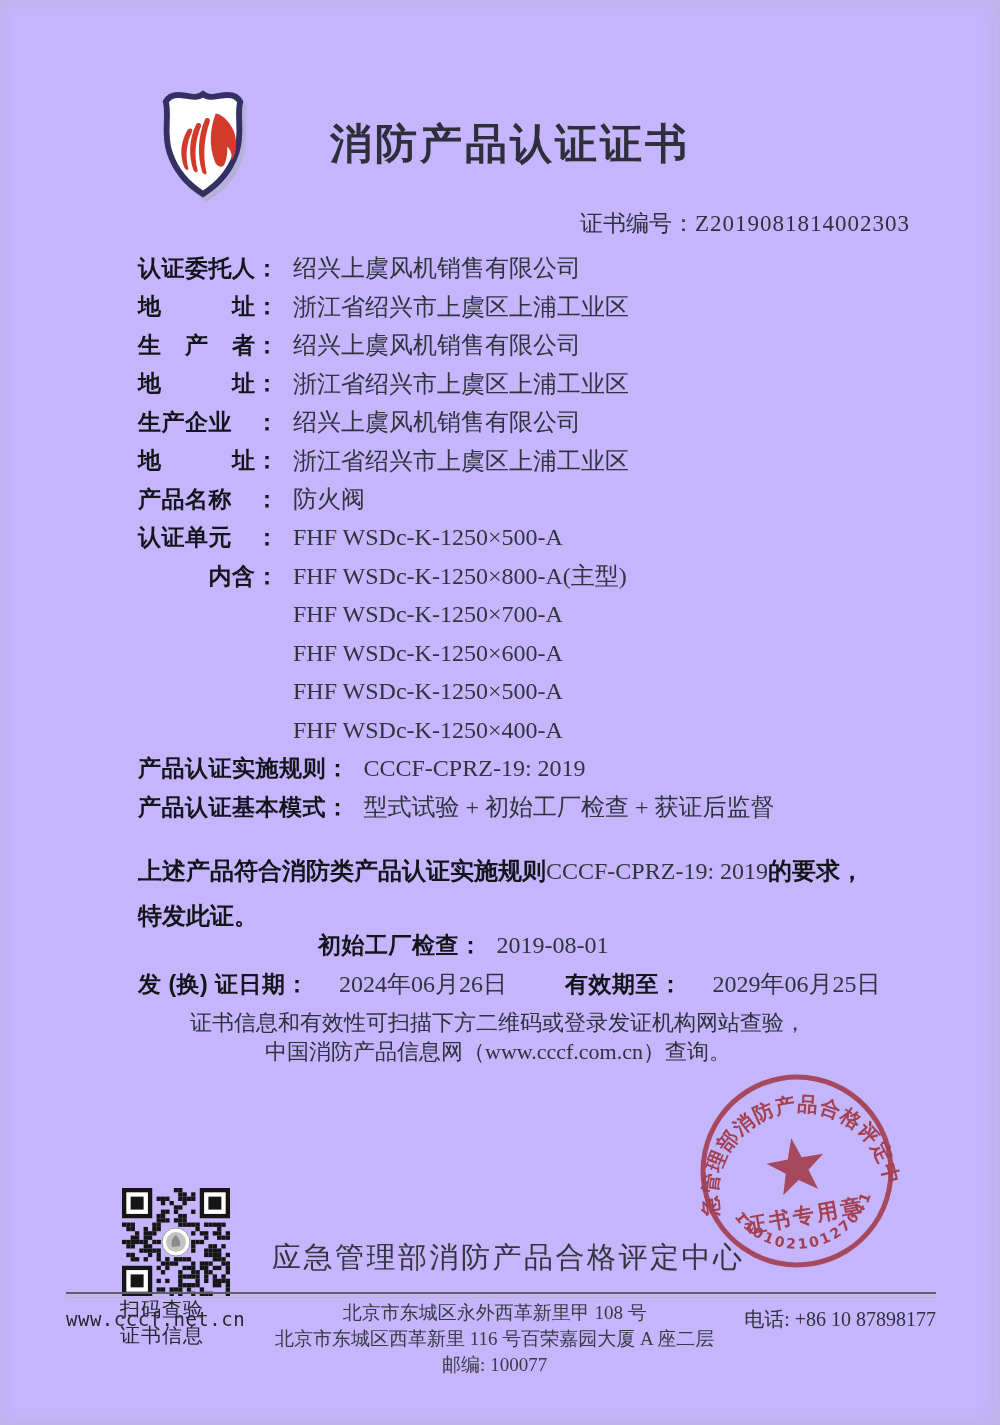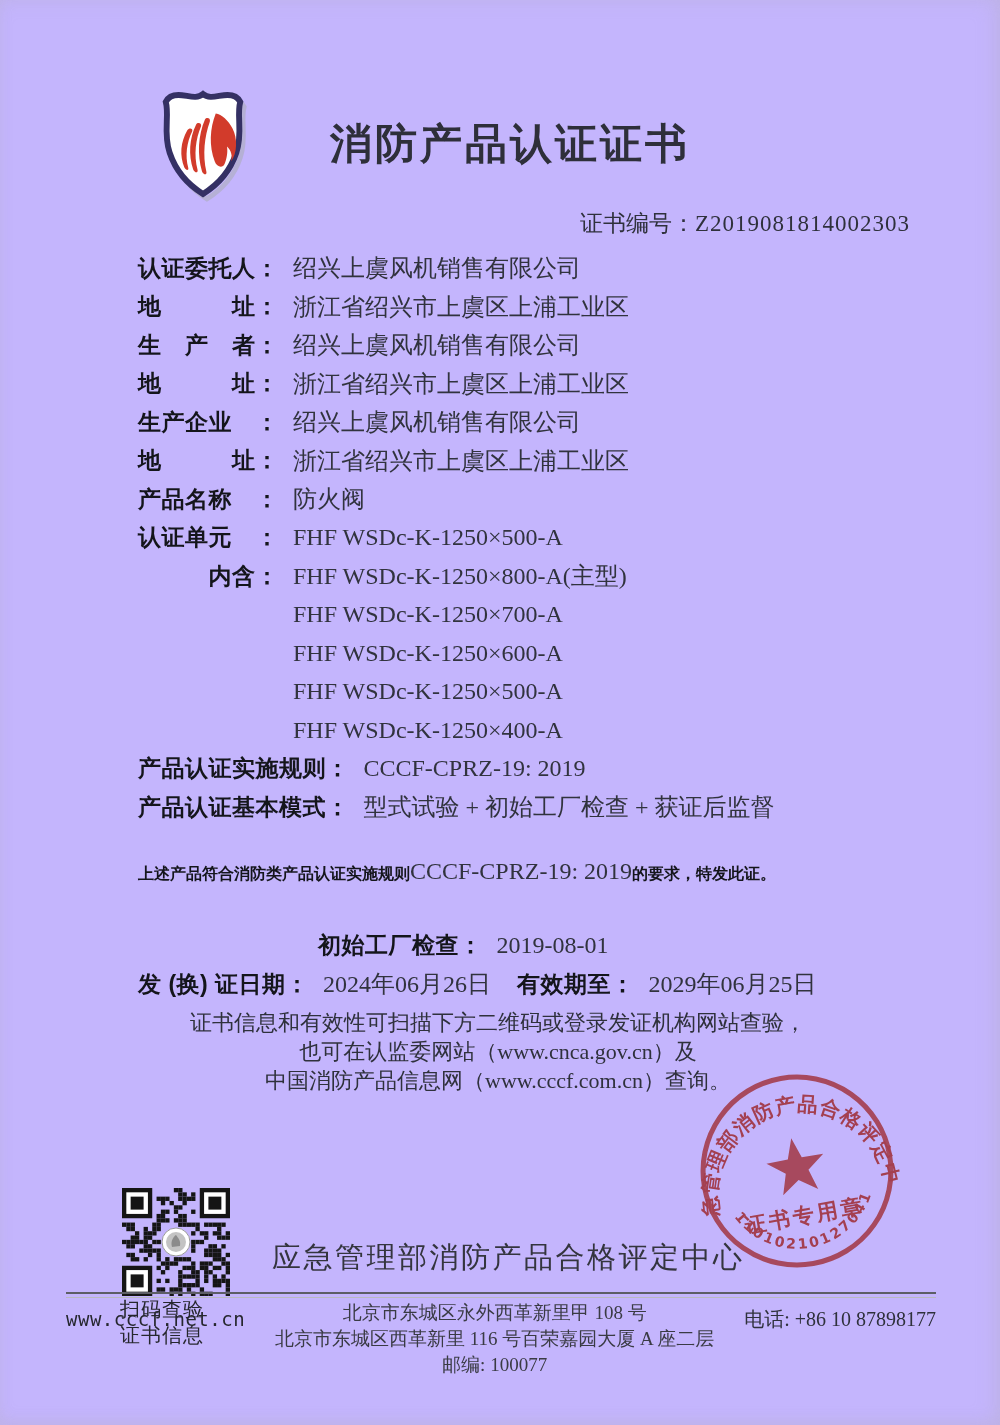--- a/index.html
+++ b/index.html
@@ -22,25 +22,25 @@
   .fields{position:absolute;left:138px;top:234px;margin-top:15px;}
   .frow{height:38.5px;display:flex;align-items:center;}
   .lbl{
     font-family:"Liberation Sans","DejaVu Sans",sans-serif;font-weight:700;
     font-size:23px;color:#14151b;letter-spacing:0.5px;margin-right:14px;white-space:pre;
   }
   .val{font-size:24px;color:#31333e;white-space:pre;}
   .frow.indent{padding-left:155px;}
   
   .statement{position:absolute;left:138px;top:850px;width:745px;line-height:42px;}
-  .statement .zh{font-family:"Liberation Sans","DejaVu Sans",sans-serif;font-weight:700;font-size:16px;color:#14151b;margin-top:36px;}
+  .statement .zh{font-family:"Liberation Sans","DejaVu Sans",sans-serif;font-weight:700;font-size:24px;color:#14151b;margin-top:36px;}
   .statement .lat{font-size:24px;color:#31333e;}
   
   .first-issue{position:absolute;left:318px;top:930px;display:flex;align-items:baseline;}
-  .reissue{position:absolute;left:138px;top:968px;display:flex;align-items:baseline;}
+  .reissue{position:absolute;left:138px;top:968px;display:flex;align-items:baseline;gap:16px;}
   .reissue .gap{width:26px;}
   
   .notes{position:absolute;left:0;top:1008px;width:996px;text-align:center;
          font-size:22px;line-height:29px;color:#2f313c;}
   
   .qr-block{position:absolute;left:120px;top:1188px;width:112px;text-align:left;}
   .qr{width:108px;height:108px;margin:0 auto;}
   .qr-cap{font-size:20px;line-height:26px;color:#26272e;letter-spacing:1px;}
   
   .issuer{position:absolute;left:272px;top:1238px;font-size:29px;letter-spacing:2.5px;color:#34353e;white-space:nowrap;}
@@ -149,21 +149,20 @@
   <div class="reissue">
     <span class="lbl">发 (换) 证日期：</span>
     <span class="val">2024年06月26日</span>
     <span class="gap"></span>
     <span class="lbl">有效期至：</span>
     <span class="val">2029年06月25日</span>
   </div>
 
   <div class="notes">
       <div>证书信息和有效性可扫描下方二维码或登录发证机构网站查验，</div>
-      <div>也可在认监委网站（www.cnca.gov.cn）及</div>
       <div>中国消防产品信息网（www.cccf.com.cn）查询。</div>
     </div>
 
   <div class="qr-block">
     <div class="qr"><svg width="108" height="108" viewBox="0 0 108 108" fill="#151515">
           <rect x="51.84" y="0.00" width="4.32" height="4.32"></rect>
           <rect x="56.16" y="0.00" width="4.32" height="4.32"></rect>
           <rect x="56.16" y="4.32" width="4.32" height="4.32"></rect>
           <rect x="60.48" y="4.32" width="4.32" height="4.32"></rect>
           <rect x="69.12" y="4.32" width="4.32" height="4.32"></rect>

